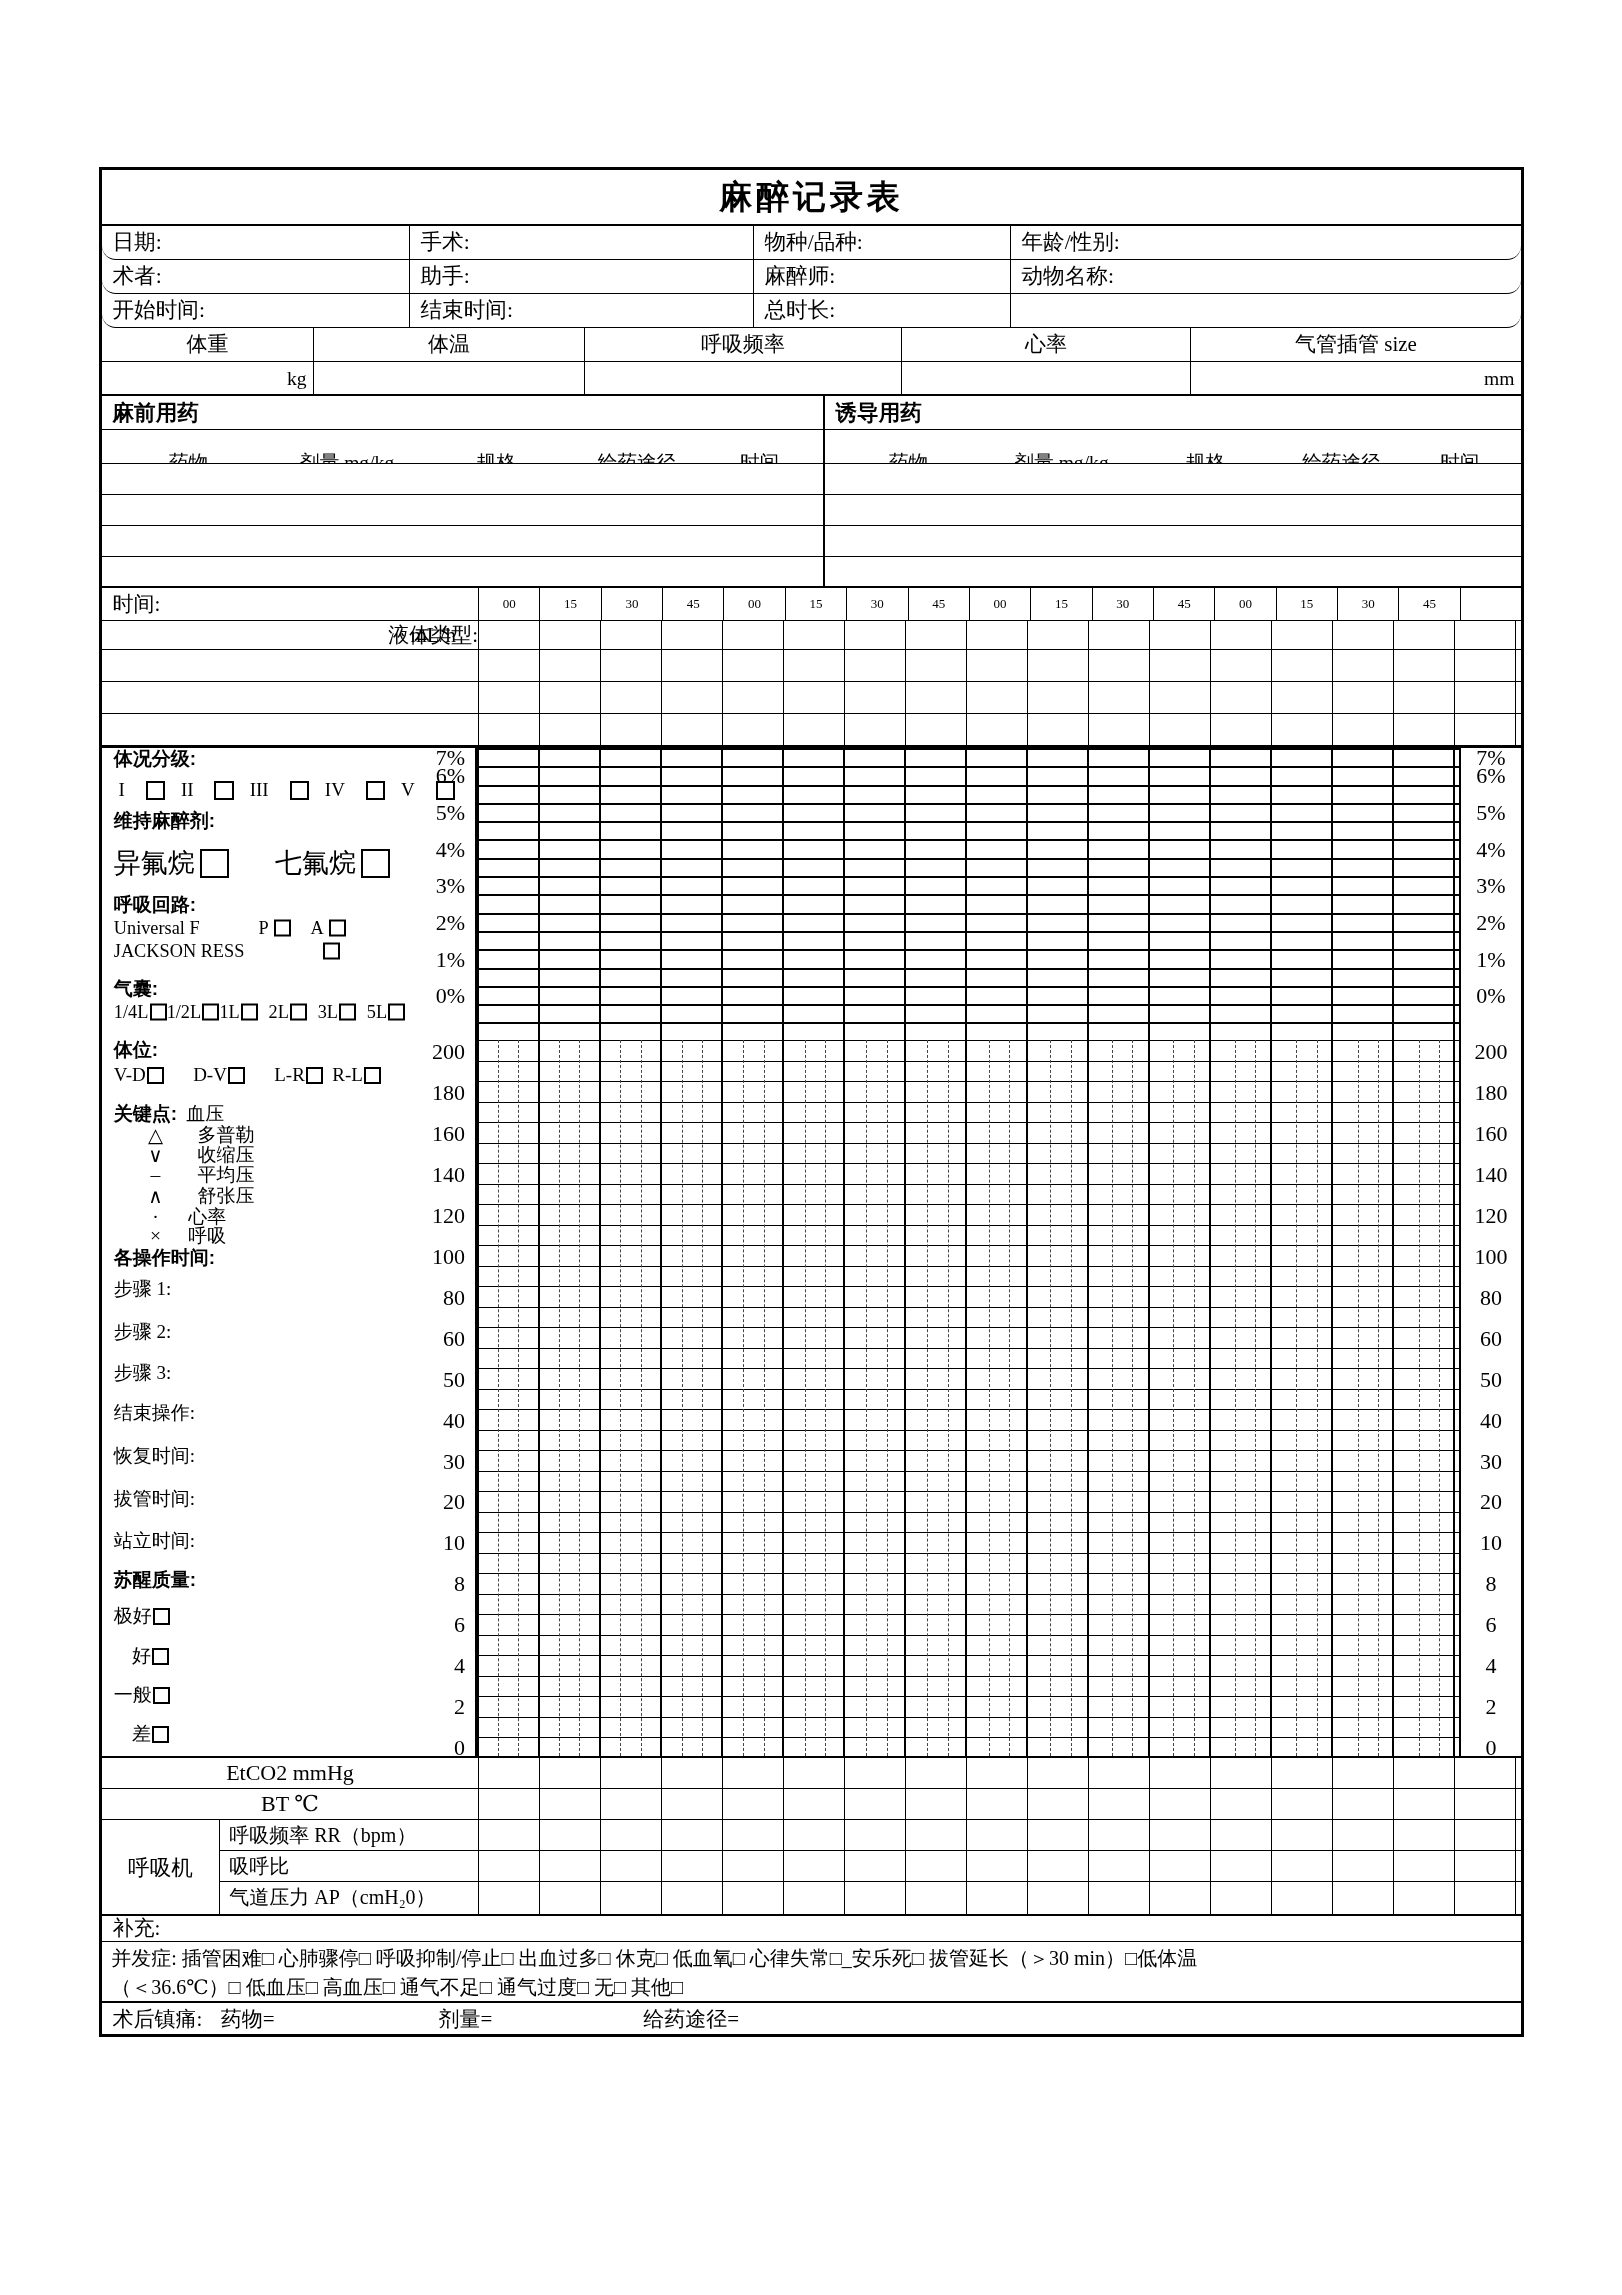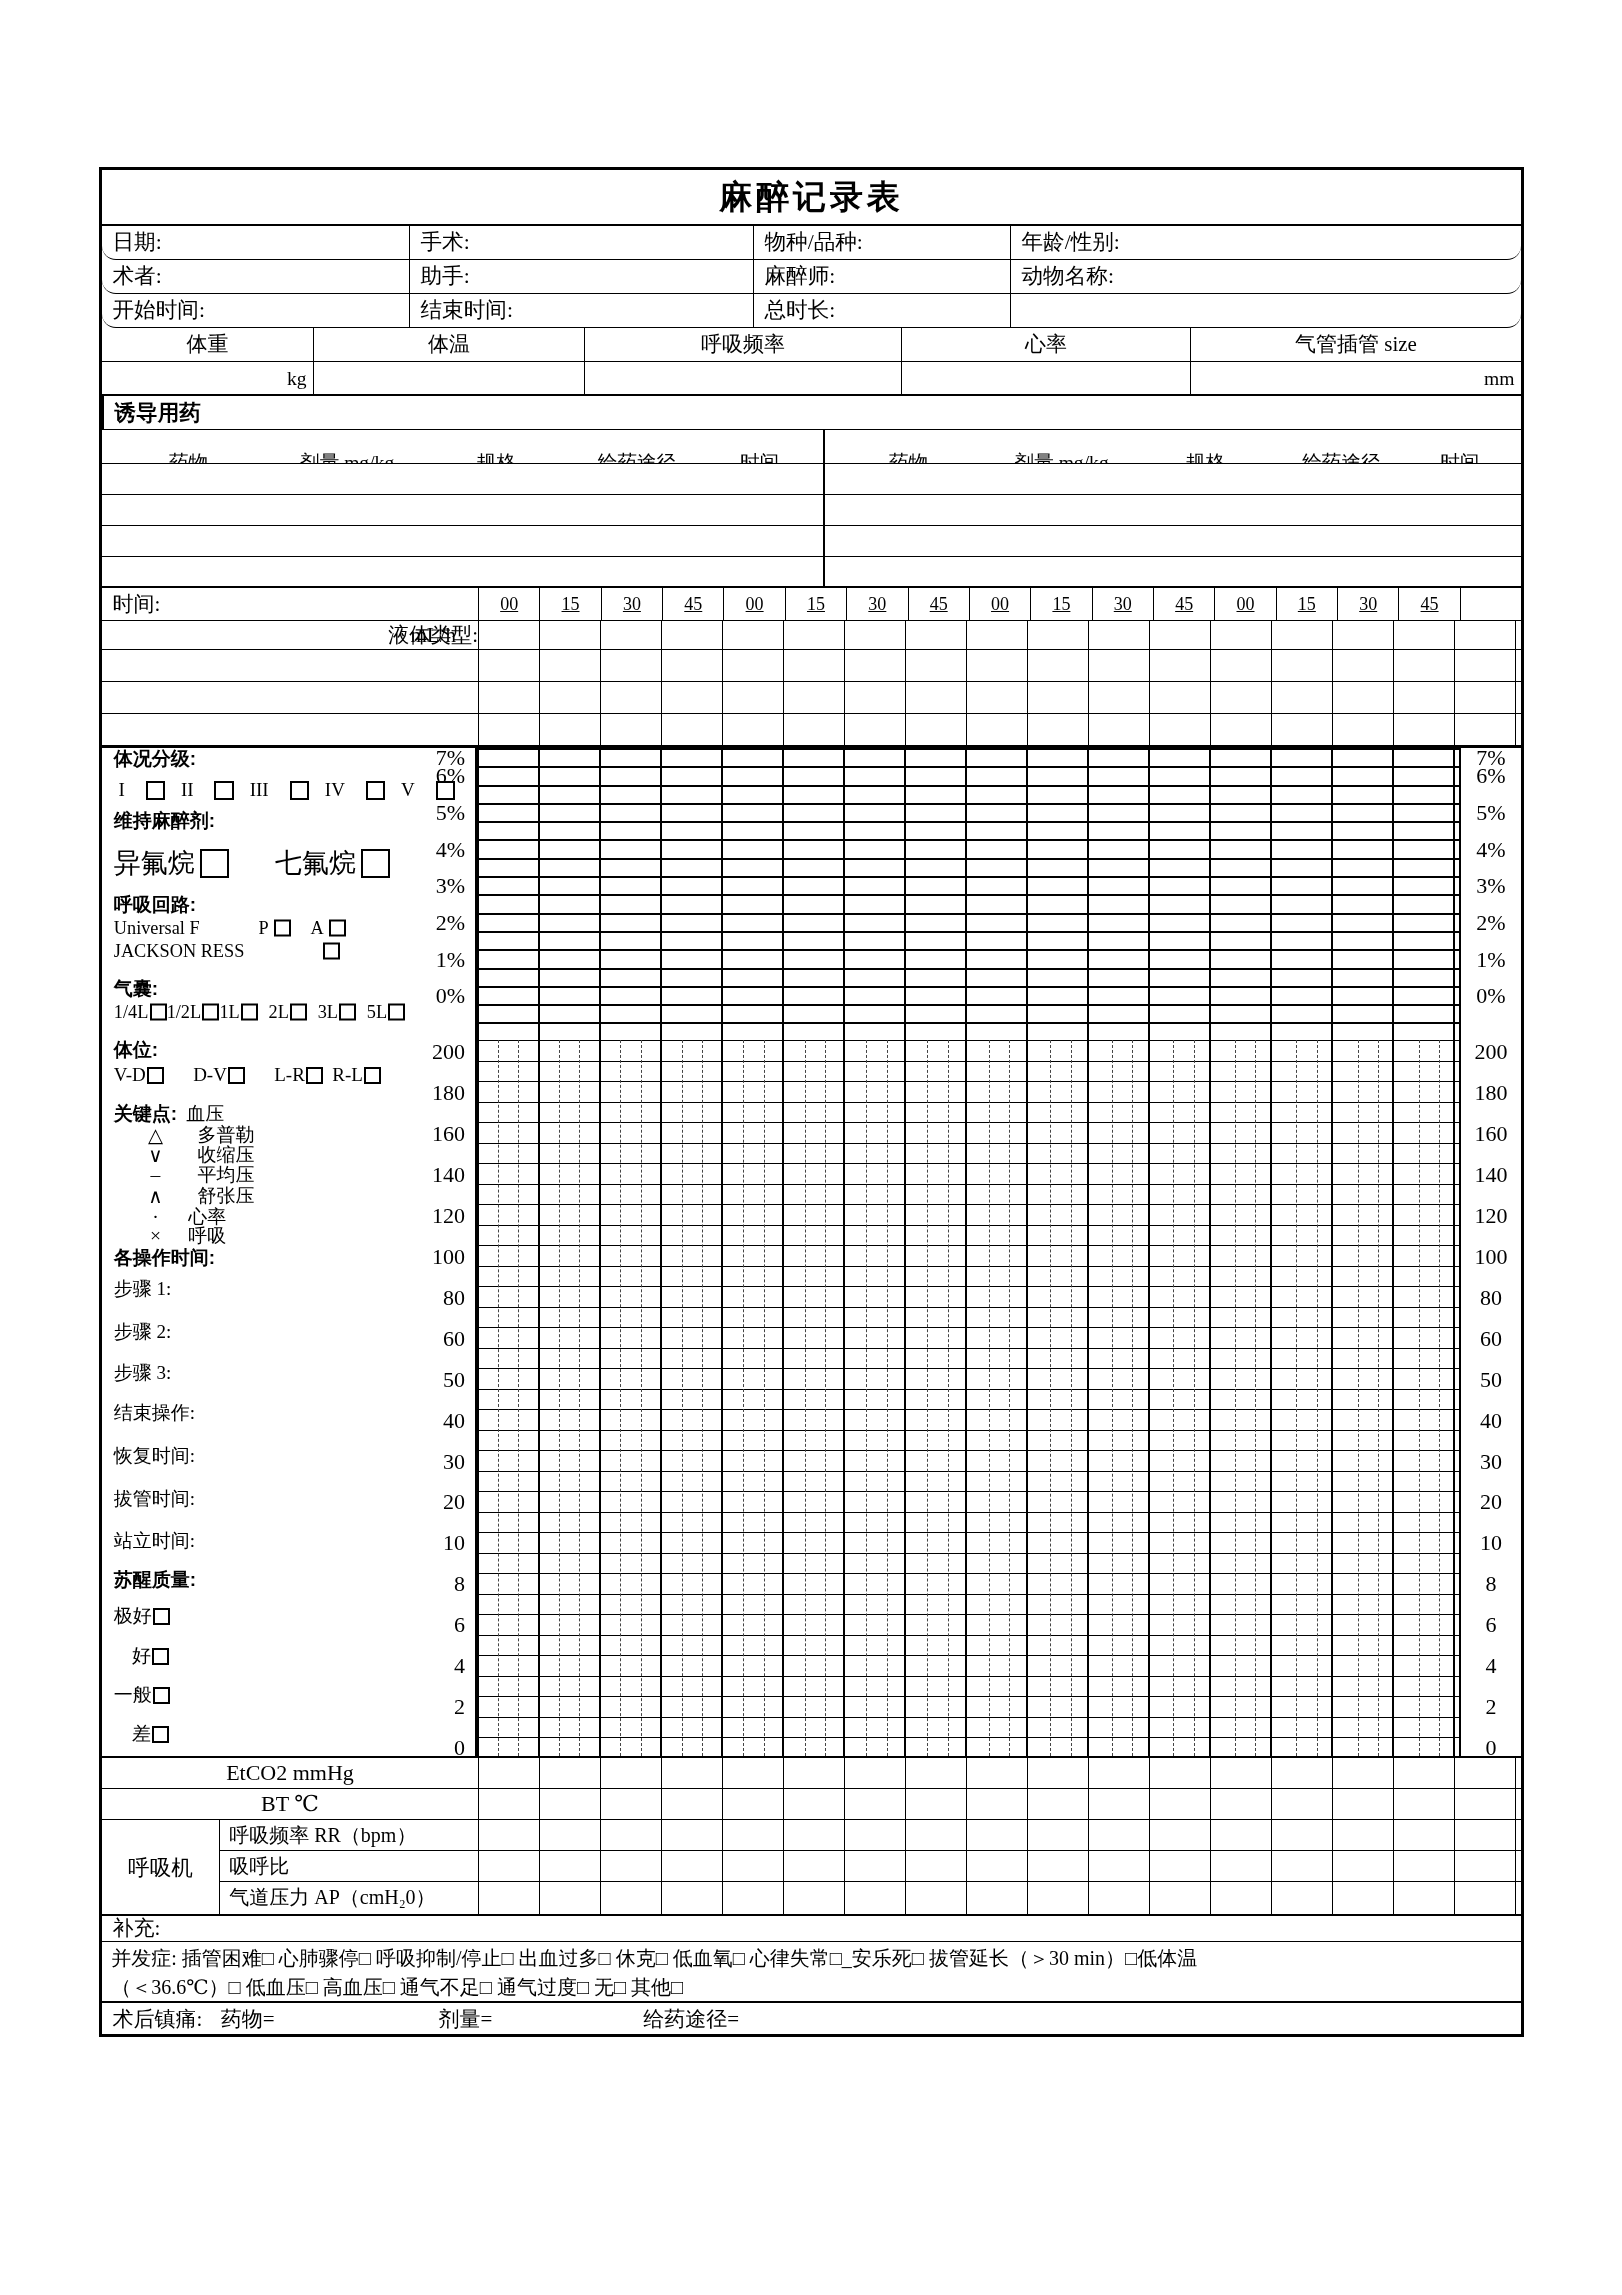--- a/index.html
+++ b/index.html
@@ -30,21 +30,21 @@
   .drug-row{height:31px;}
   .split{border-left:2px solid #000;}
   .w1{width:721px;} .w2{flex:1;}
   .time-row{height:33px;}
   .fluid-row{height:29.4px;text-align:right;}
   .blank-row{height:32px;}
   .rlabel{width:376px;position:relative;font-size:21px;}
   .time-row .rlabel{line-height:32px;padding-left:10.5px;}
   .fluid-row .rlabel{line-height:28px;padding-left:10.5px;}
   .tcols{flex:1;display:flex;}
-  .tcell{flex:1;border-left:1.3px solid #000;text-align:center;font-size:18px;line-height:32px;text-decoration:underline;}
+  .tcell{flex:1;border-left:1.3px solid #000;text-align:center;font-size:13px;line-height:32px;}
   .strip{flex:1;background:repeating-linear-gradient(90deg,#000 0 1.3px,transparent 1.3px 61px);}
   .fluid-unit{position:absolute;right:22px;top:0;}
   .thick{border-bottom:2px solid #000;}
   
   .chart-block{display:flex;height:1012px;border-top:2px solid #000;border-bottom:2px solid #000;}
   .sidebar{width:376px;position:relative;border-right:2px solid #000;}
   .chart-mid{width:983px;position:relative;}
   .pct-grid{height:292px;
     background:repeating-linear-gradient(180deg,#000 0 2px,transparent 2px 18.3px),
                repeating-linear-gradient(90deg,#000 0 2px,transparent 2px 61px);}
@@ -120,20 +120,21 @@
     </div>
     <div class="row vv-row thick">
       <div class="cell first" style="width:211px">kg</div>
       <div class="cell" style="width:271px"></div>
       <div class="cell" style="width:317px"></div>
       <div class="cell" style="width:289px"></div>
       <div class="cell" style="flex:1">mm</div>
     </div>
 
     <div class="row medt-row">
+      <div class="cell first w1">麻前用药</div>
       <div class="cell split w2">诱导用药</div>
     </div>
     <div class="row medc-row">
       <div class="cell first w1">
         <span class="mc" style="left:12%">药物</span>
         <span class="mc" style="left:34%">剂量 mg/kg</span>
         <span class="mc" style="left:54.7%">规格</span>
         <span class="mc" style="left:74.2%">给药途径</span>
         <span class="mc" style="left:91.2%">时间</span>
       </div>

